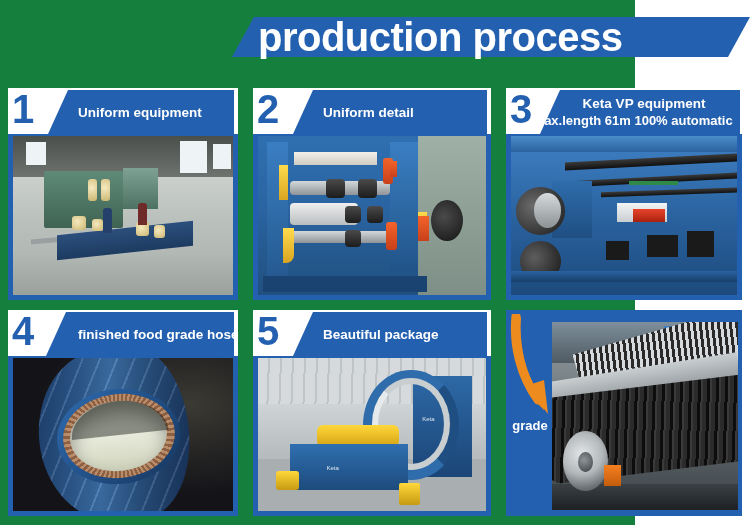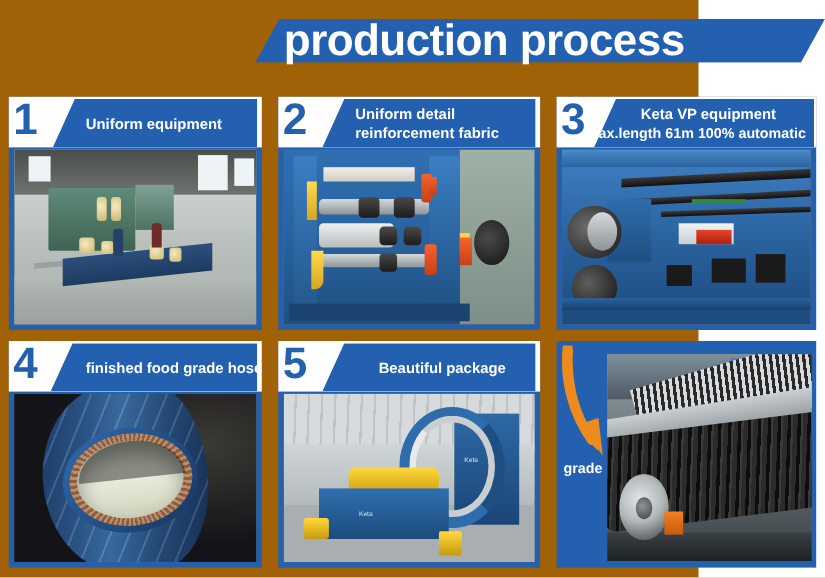--- a/index.html
+++ b/index.html
@@ -3,21 +3,21 @@
 <meta charset="utf-8">
 <title>production process</title>
 <style>
   * { box-sizing: border-box; margin: 0; padding: 0; }
   html, body {
     width: 750px; height: 525px;
     background: #ffffff;
     font-family: "Liberation Sans", sans-serif;
     overflow: hidden;
   }
-  .page { position: relative; width: 635px; height: 525px; background:#a16207;text-decoration:underline; }
+  .page { position: relative; width: 635px; height: 525px; background:#15803d;text-decoration:underline; }
 
   
   .banner-wrap {
     position: absolute; left: 232px; top: 17px;
     width: 518px; height: 40px;
   }
   .banner-bg {
     position: absolute; inset: 0;
     background: #2360B0;
     clip-path: polygon(22px 0, 100% 0, calc(100% - 22px) 100%, 0 100%);
@@ -89,21 +89,21 @@
   .p3 .label { left: 34px; right: 2px; }
   .p4 .label { left: 38px; right: 4px; }
   .p5 .label { left: 40px; right: 4px; }
 
   
   .p3 .label-text { left: 10px; right: 2px; align-items: center; }
   .p3 .ln2 { font-size: 13px; margin-left: -22px; }
 
   .p1 .label-text, .p2 .label-text { align-items: flex-start; }
   .p4 .label-text { align-items: flex-start; padding-left: 2px; }
-  .p5 .label-text { align-items: center; }
+  .p5 .label-text { align-items: flex-start; }
 
   
   .photo {
     position: absolute; left: 5px; top: 48px; right: 5px; bottom: 5px;
     overflow: hidden;
     background: #6d6d6d;
   }
   .p6 .photo { left: 46px; top: 12px; right: 4px; bottom: 6px; }
 
   .scene { position: absolute; inset: 0; }
@@ -409,21 +409,20 @@
             <div class="org o4"></div>
           <div class="darkrl"></div>
           <div class="base"></div>
         </div>
       </div>
       <div class="panel-head">
         <div class="panel-num">2</div>
         <div class="label">
           <div class="label-text">
             <span class="ln ln1">Uniform detail</span>
-            <span class="ln ln2">reinforcement fabric</span>
           </div>
         </div>
       </div>
     </div>
 
     <div class="panel p3">
       <div class="photo">
         <div class="scene f3">
           <div class="topbar"></div>
           <div class="beam b1"></div>

